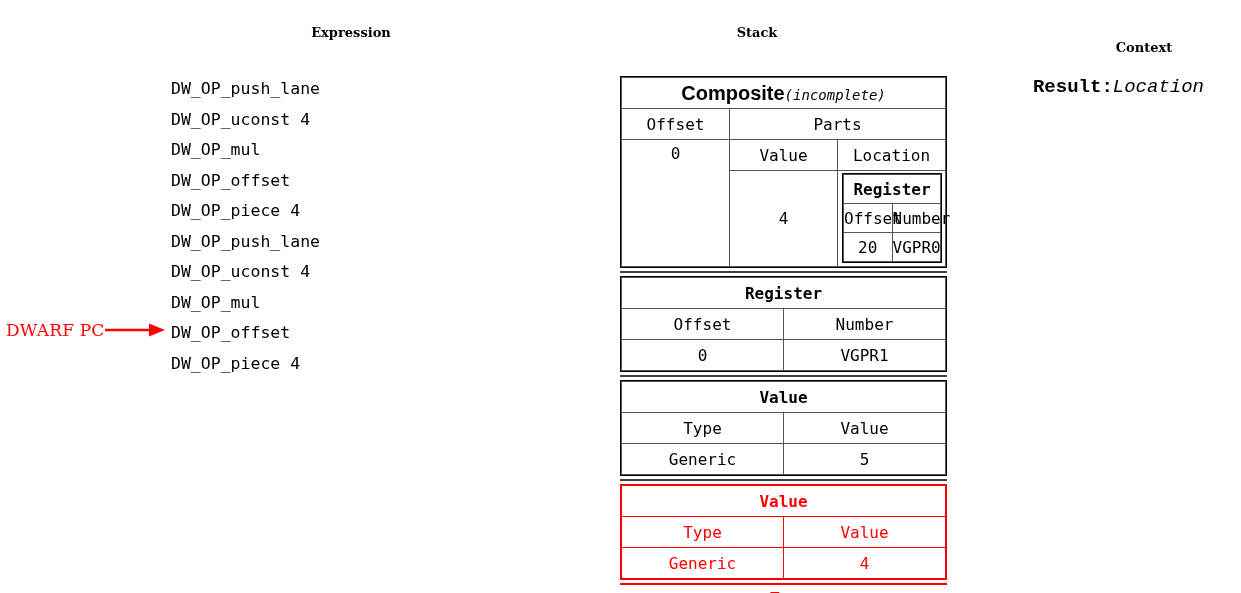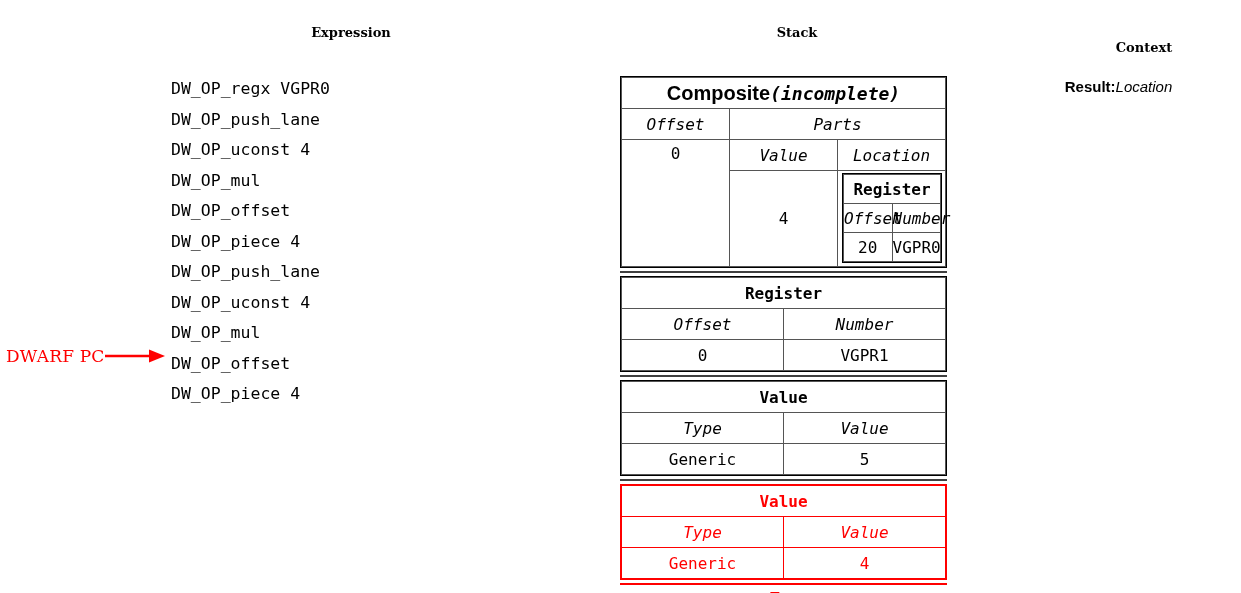--- a/index.html
+++ b/index.html
@@ -38,35 +38,35 @@
   .expr-line {
     height: 30.5px;
     line-height: 30.5px;
     white-space: pre;
   }
 
   
   #dwarf-pc-pointer {
     position: absolute;
     left: 6px;
-    top: 346px;
+    top: 320px;
     display: flex;
     align-items: center;
     color: #ff0000;
   }
   #dwarf-pc-label {
     font-family: "DejaVu Serif", serif;
     font-size: 17px;
     white-space: nowrap;
     letter-spacing: 0.2px;
   }
   #dwarf-pc-arrow { display: block; }
 
   
-  #stack-header { left: 697px; top: 25px; width: 200px; }
+  #stack-header { left: 657px; top: 25px; width: 200px; }
 
   #stack-entries {
     position: absolute;
     left: 620px;
     top: 76px;
     width: 327px;
   }
 
   .stack-entry { position: relative; }
 
@@ -106,26 +106,25 @@
   td.no-right { border-right: none; }
 
   .t-title {
     font-family: Liberation Sans, sans-serif;
     font-weight: bold;
     font-size: 20px;
   }
   .t-sub {
     font-family: "DejaVu Sans Mono", monospace;
     font-style: italic;
-    font-size: 18px;
-    font-weight: bold;
+    font-size: 14px;
+    font-weight: normal;
   }
   .t-hdr {
     font-family: "DejaVu Sans Mono", monospace;
-    font-style: italic;
     font-size: 16px;
   }
   .t-val {
     font-family: "DejaVu Sans Mono", monospace;
     font-size: 16px;
   }
 
   .nested-wrap { padding: 2px 3px 3px 4px; }
   .nested-box {
     border: 1.6px solid #000000;
@@ -144,36 +143,35 @@
 
   
   #context-header { left: 1044px; top: 25px; width: 200px; margin-top: 15px; }
 
   #context-body {
     position: absolute;
     left: 1000px;
     top: 76px;
     width: 237px;
     text-align: center;
-    font-family: Liberation Sans, sans-serif;
-    font-size: 15px;
+    font-family: Liberation Mono, monospace;
+    font-size: 19px;
   }
   .ctx-row { line-height: 22px; white-space: nowrap; }
   .ctx-key { font-weight: bold; }
   .ctx-val { font-style: italic; }
 </style>
 </head>
 <body>
 
 <div class="col-header" id="expression-header">Expression</div>
 <div class="col-header" id="stack-header">Stack</div>
 <div class="col-header" id="context-header">Context</div>
 
 <div id="expression-list">
-  <div class="expr-line">DW_OP_regx VGPR0</div>
   <div class="expr-line">DW_OP_push_lane</div>
   <div class="expr-line">DW_OP_uconst 4</div>
   <div class="expr-line">DW_OP_mul</div>
   <div class="expr-line">DW_OP_offset</div>
   <div class="expr-line">DW_OP_piece 4</div>
   <div class="expr-line">DW_OP_push_lane</div>
   <div class="expr-line">DW_OP_uconst 4</div>
   <div class="expr-line">DW_OP_mul</div>
   <div class="expr-line">DW_OP_offset</div>
   <div class="expr-line">DW_OP_piece 4</div>

